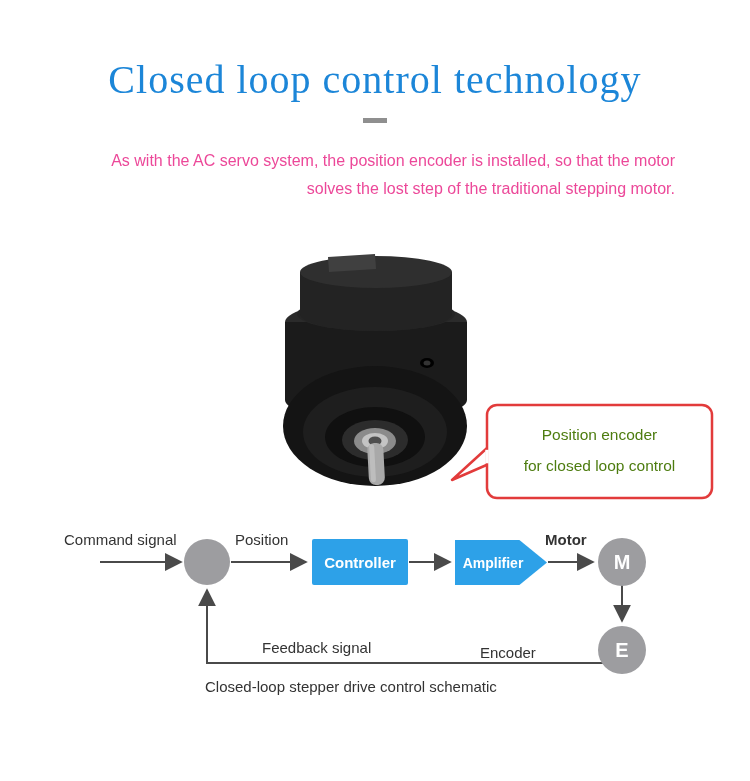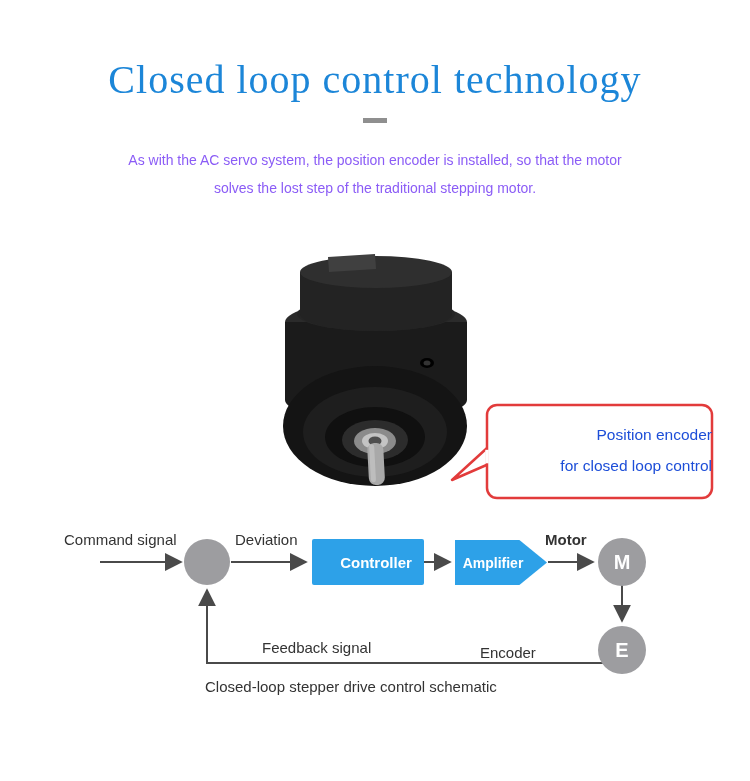--- a/index.html
+++ b/index.html
@@ -5,31 +5,31 @@
   html,body{margin:0;padding:0;background:#fff;}
   .page{position:relative;width:750px;height:781px;background:#ffffff;overflow:hidden;
         font-family:"Liberation Sans",sans-serif;color:#333;}
   .abs{position:absolute;}
 
   .title{top:56px;left:0;width:750px;text-align:center;
          font-family:"Liberation Serif",serif;font-size:40px;font-weight:400;
          color:#1c86d8;letter-spacing:1px;}
   .title-dash{top:118px;left:363px;width:24px;height:5px;background:#8f8f8f;}
 
-  .intro{top:147px;left:75px;width:600px;text-align:center;font-size:14px;
-         line-height:27.5px;color:#8b5cf6;}
+  .intro{top:147px;left:75px;width:600px;text-align:right;font-size:16px;
+         line-height:27.5px;color:#ec4899;}
 
-  .callout-text{top:419px;left:487px;width:225px;text-align:right;
-                font-size:15.5px;line-height:31px;color:#1d4ed8;}
+  .callout-text{top:419px;left:487px;width:225px;text-align:center;
+                font-size:15.5px;line-height:31px;color:#4d7c0f;}
 
   .lbl{font-size:15px;color:#333;white-space:nowrap;}
 
   .block{display:flex;align-items:center;justify-content:center;
          color:#fff;font-size:15px;font-weight:600;background:#2da1e8;}
-  .controller{top:539px;left:312px;width:96px;height:46px;border-radius:2px;padding-left:16px;}
+  .controller{top:539px;left:312px;width:96px;height:46px;border-radius:2px;}
   .amplifier{top:540px;left:455px;width:92px;height:45px;
              clip-path:polygon(0% 0%,70% 0%,100% 50%,70% 100%,0% 100%);
              padding-right:0;font-size:14px;}
   .amplifier span{margin-right:16px;}
 
   .node{border-radius:50%;background:#9d9da0;display:flex;align-items:center;
         justify-content:center;color:#fff;font-weight:700;font-size:20px;}
   .sum-node{top:539px;left:184px;width:46px;height:46px;}
   .m-node{top:538px;left:598px;width:48px;height:48px;}
   .e-node{top:626px;left:598px;width:48px;height:48px;}
@@ -106,19 +106,19 @@
 
   <div class="abs node sum-node"></div>
   <div class="abs block controller">Controller</div>
   <div class="abs block amplifier">
     <span>Amplifier</span>
   </div>
   <div class="abs node m-node">M</div>
   <div class="abs node e-node">E</div>
 
   <div class="abs lbl" style="top:531px;left:64px;">Command signal</div>
-  <div class="abs lbl" style="top:531px;left:235px;">Deviation</div>
+  <div class="abs lbl" style="top:531px;left:235px;">Position</div>
   <div class="abs lbl" style="top:531px;left:545px;font-weight:bold;">Motor</div>
   <div class="abs lbl" style="top:639px;left:262px;">Feedback signal</div>
   <div class="abs lbl" style="top:644px;left:480px;">Encoder</div>
   <div class="abs caption">Closed-loop stepper drive control schematic</div>
 
 </div>
 
 </body></html>

